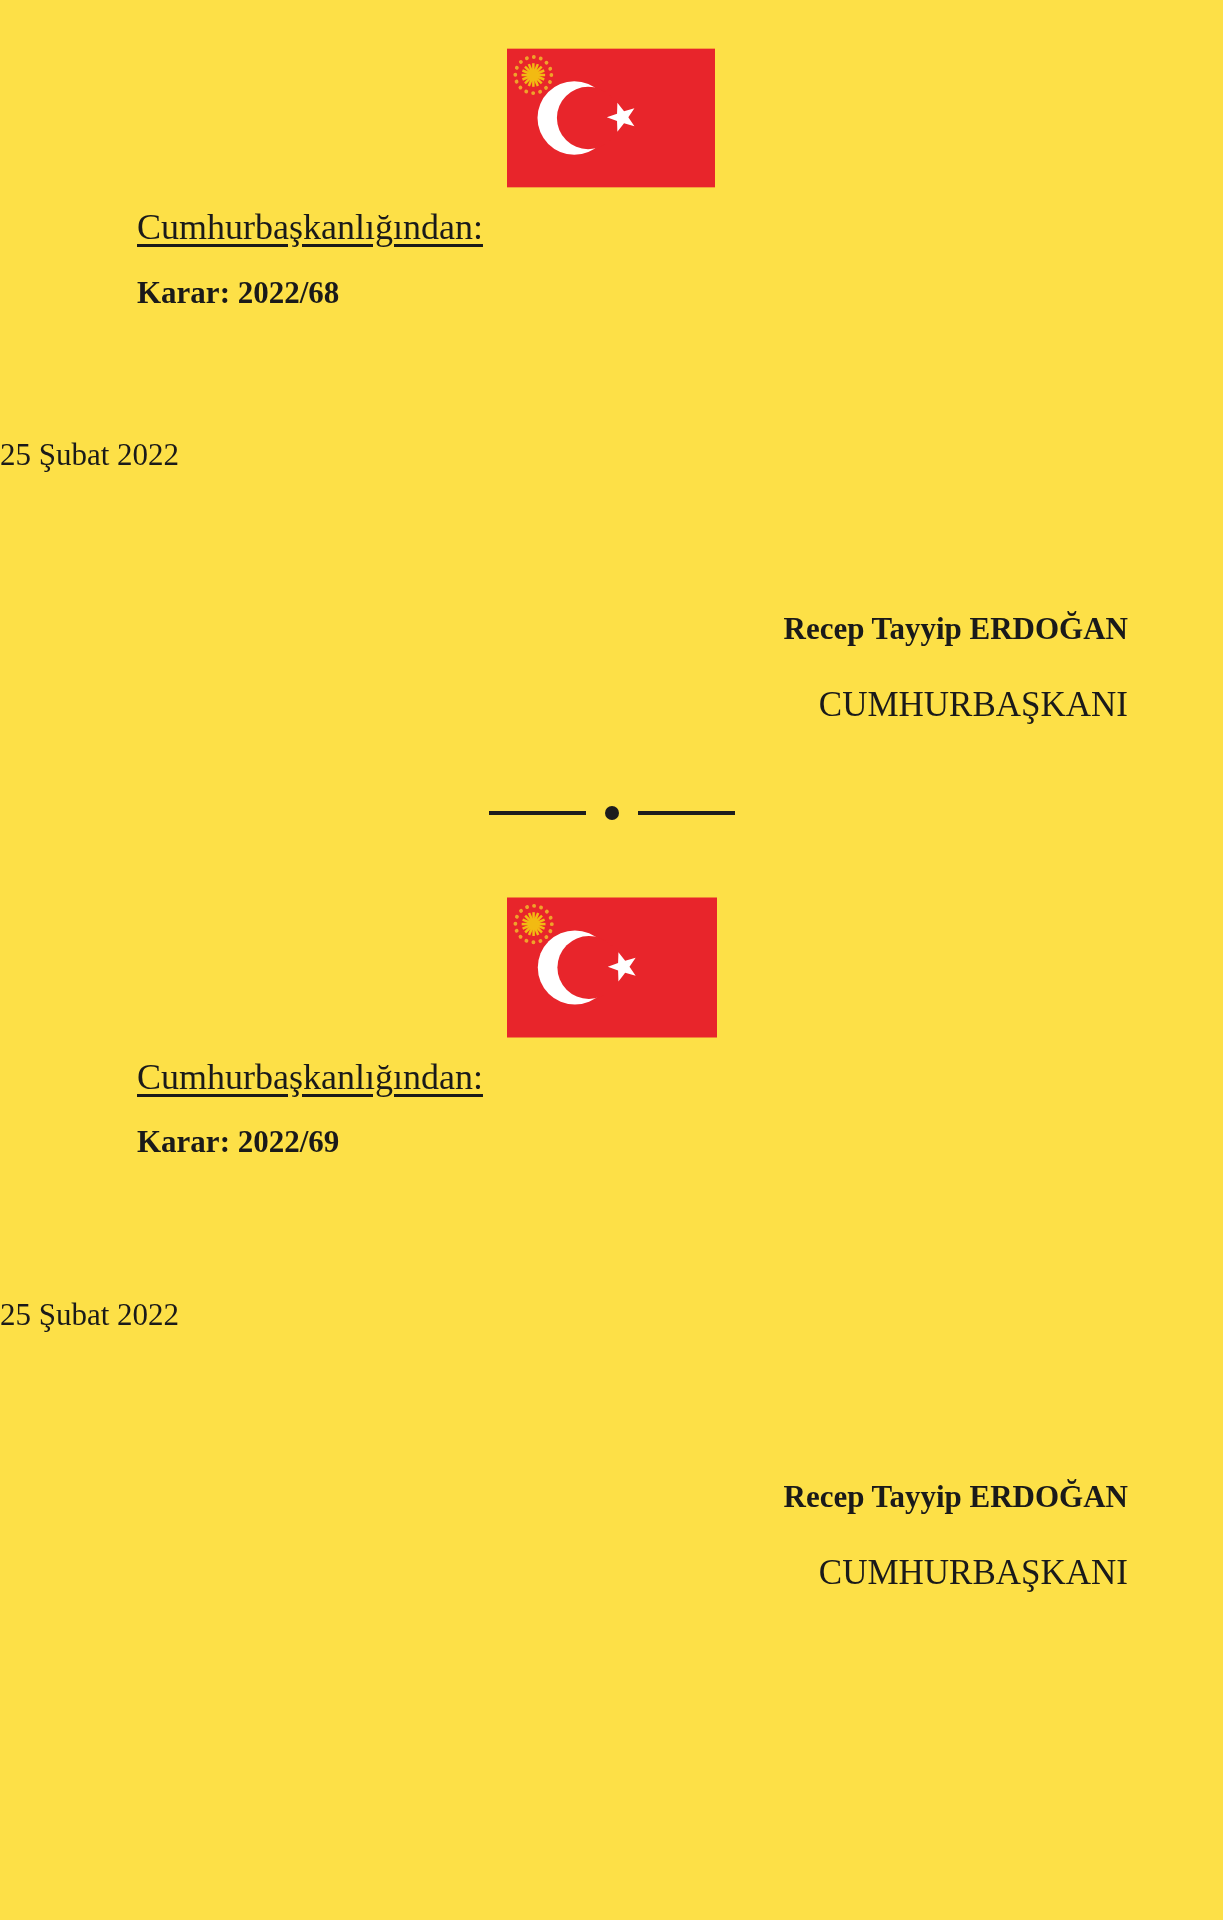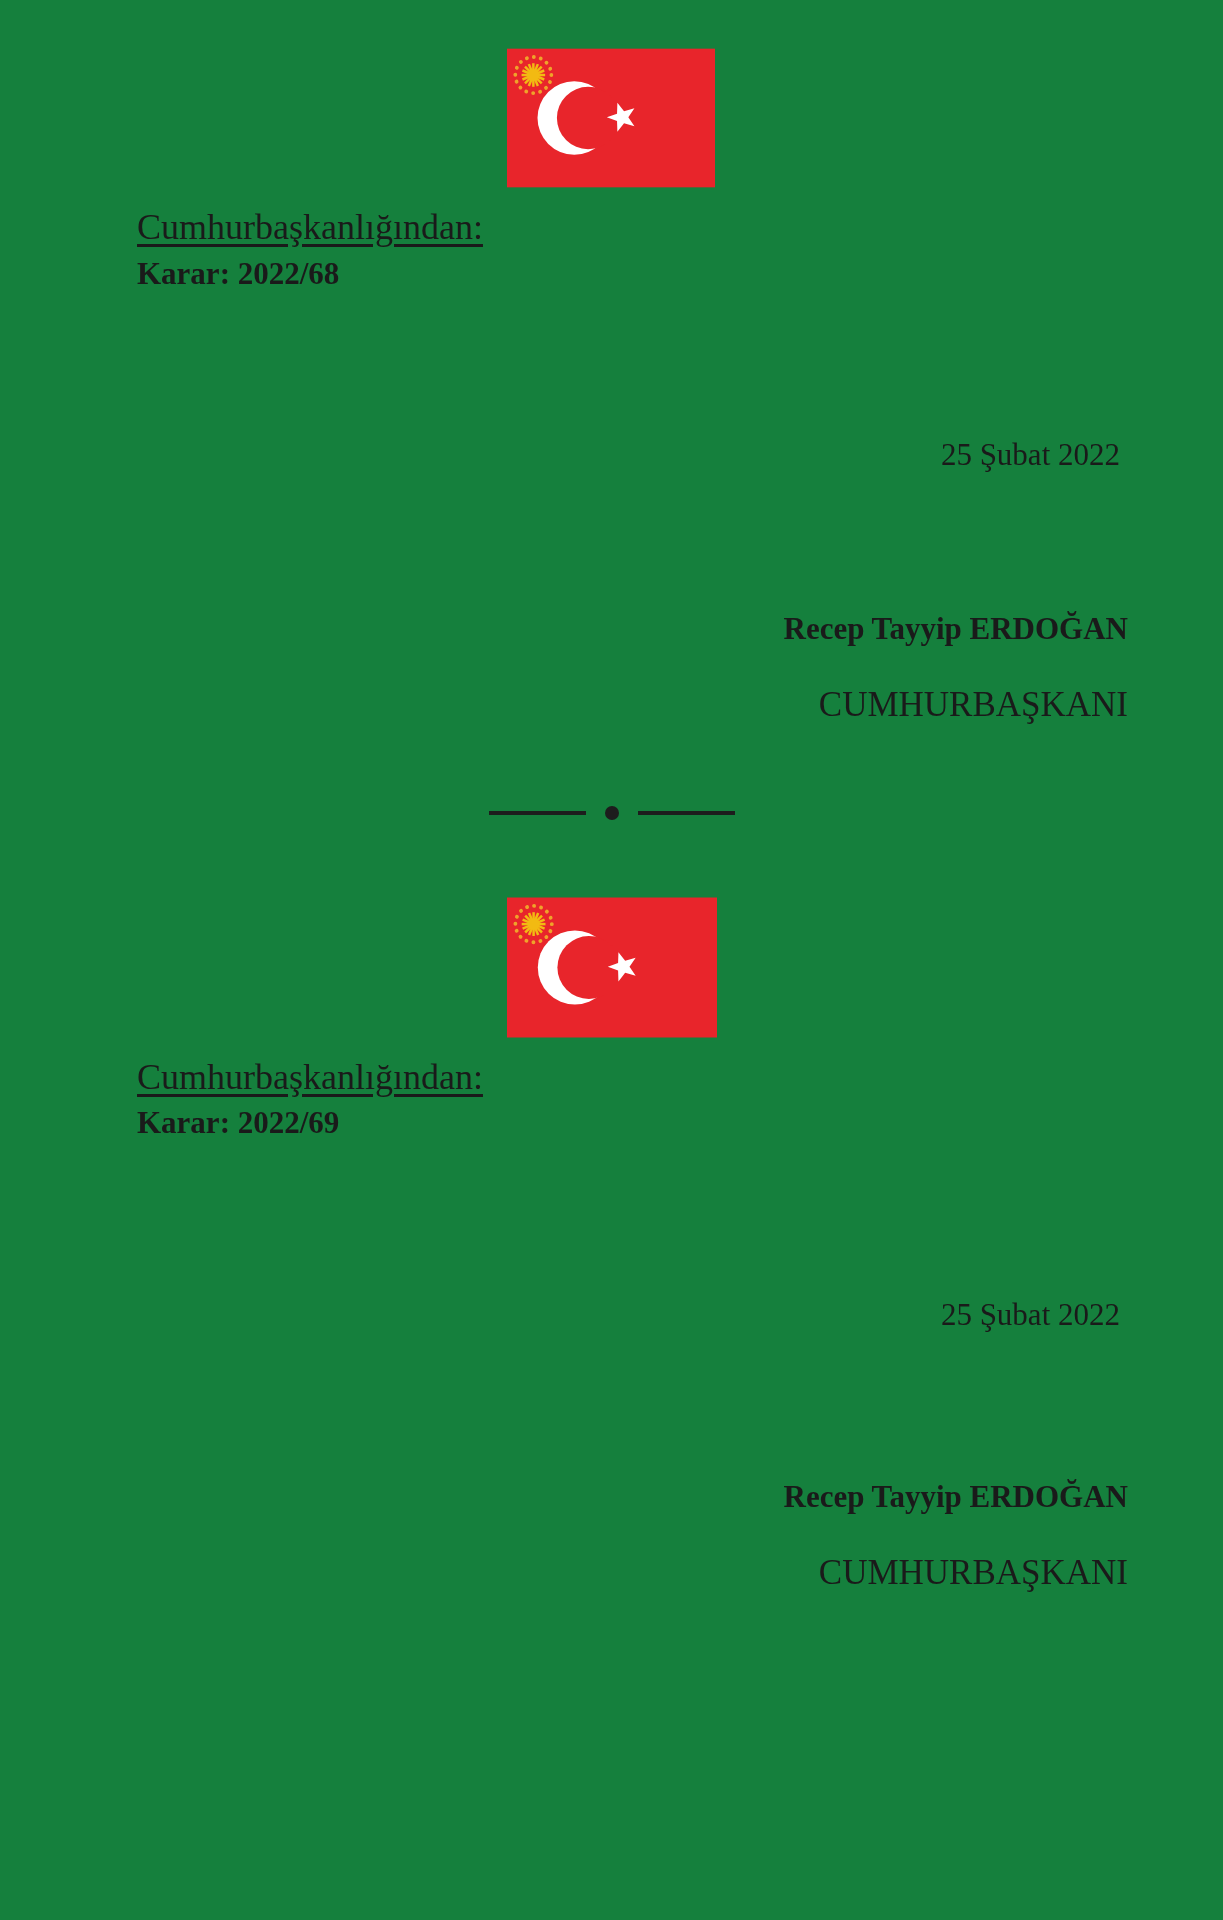--- a/index.html
+++ b/index.html
@@ -1,21 +1,21 @@
 <!DOCTYPE html>
 <html style="--flag-red: #E8252B; --flag-sun_gold: #F2BA12; --flag-ring_gold: #EFA32A; --flag-crescent_star_white: #FFFFFF;"><head>
 <meta charset="utf-8">
 <style>
   html, body { margin: 0; padding: 0; background: #888; }
   .page {
     position: relative;
     width: 1223px;
     height: 1920px;
     margin: 0 auto;
-    background: #15803d;
+    background: #fde047;
     font-family: "Liberation Serif", "DejaVu Serif", serif;
     color: #1a1a1a;
     overflow: hidden;
   }
   .flag-svg { position: absolute; display: block; }
   .flag-1 { left: 507px; top: 48px; width: 208px; height: 140px; }
   .flag-2 { left: 507px; top: 897px; width: 210px; height: 141px; }
 
   .flag-bg   { fill: var(--flag-red, #E8252B); }
   .flag-white{ fill: #ffffff; }
@@ -27,36 +27,36 @@
   .heading {
     position: absolute; left: 137px;
     font-size: 36px; text-decoration: underline;
     text-underline-offset: 5px; white-space: nowrap;
   }
   .heading-1 { top: 206px; }
   .heading-2 { top: 1056px; }
 
   .karar {
     position: absolute; left: 137px;
-    font-size: 31px; font-weight: bold; white-space: nowrap;
+    font-size: 31px; font-weight: bold; white-space: nowrap; margin-top: 19px;
   }
   .karar-1 { top: 256px; }
   .karar-2 { top: 1105px; }
 
   .body-para {
     position: absolute; left: 60px; width: 1108px;
     font-size: 30px; line-height: 41px;
     text-align: justify; text-justify: inter-word;
   }
   .para-1 { top: 312px; }
   .para-2 { top: 1160px; }
 
   .date-line {
     position: absolute; left: 0; width: 1120px;
-    text-align: right; font-size: 31px;
+    text-align: left; font-size: 31px;
   }
   .date-1 { top: 437px; }
   .date-2 { top: 1297px; }
 
   .sig-block {
     position: absolute; left: 728px; width: 400px;
     text-align: right;
   }
   .sig-1 { top: 611px; }
   .sig-2 { top: 1479px; }

